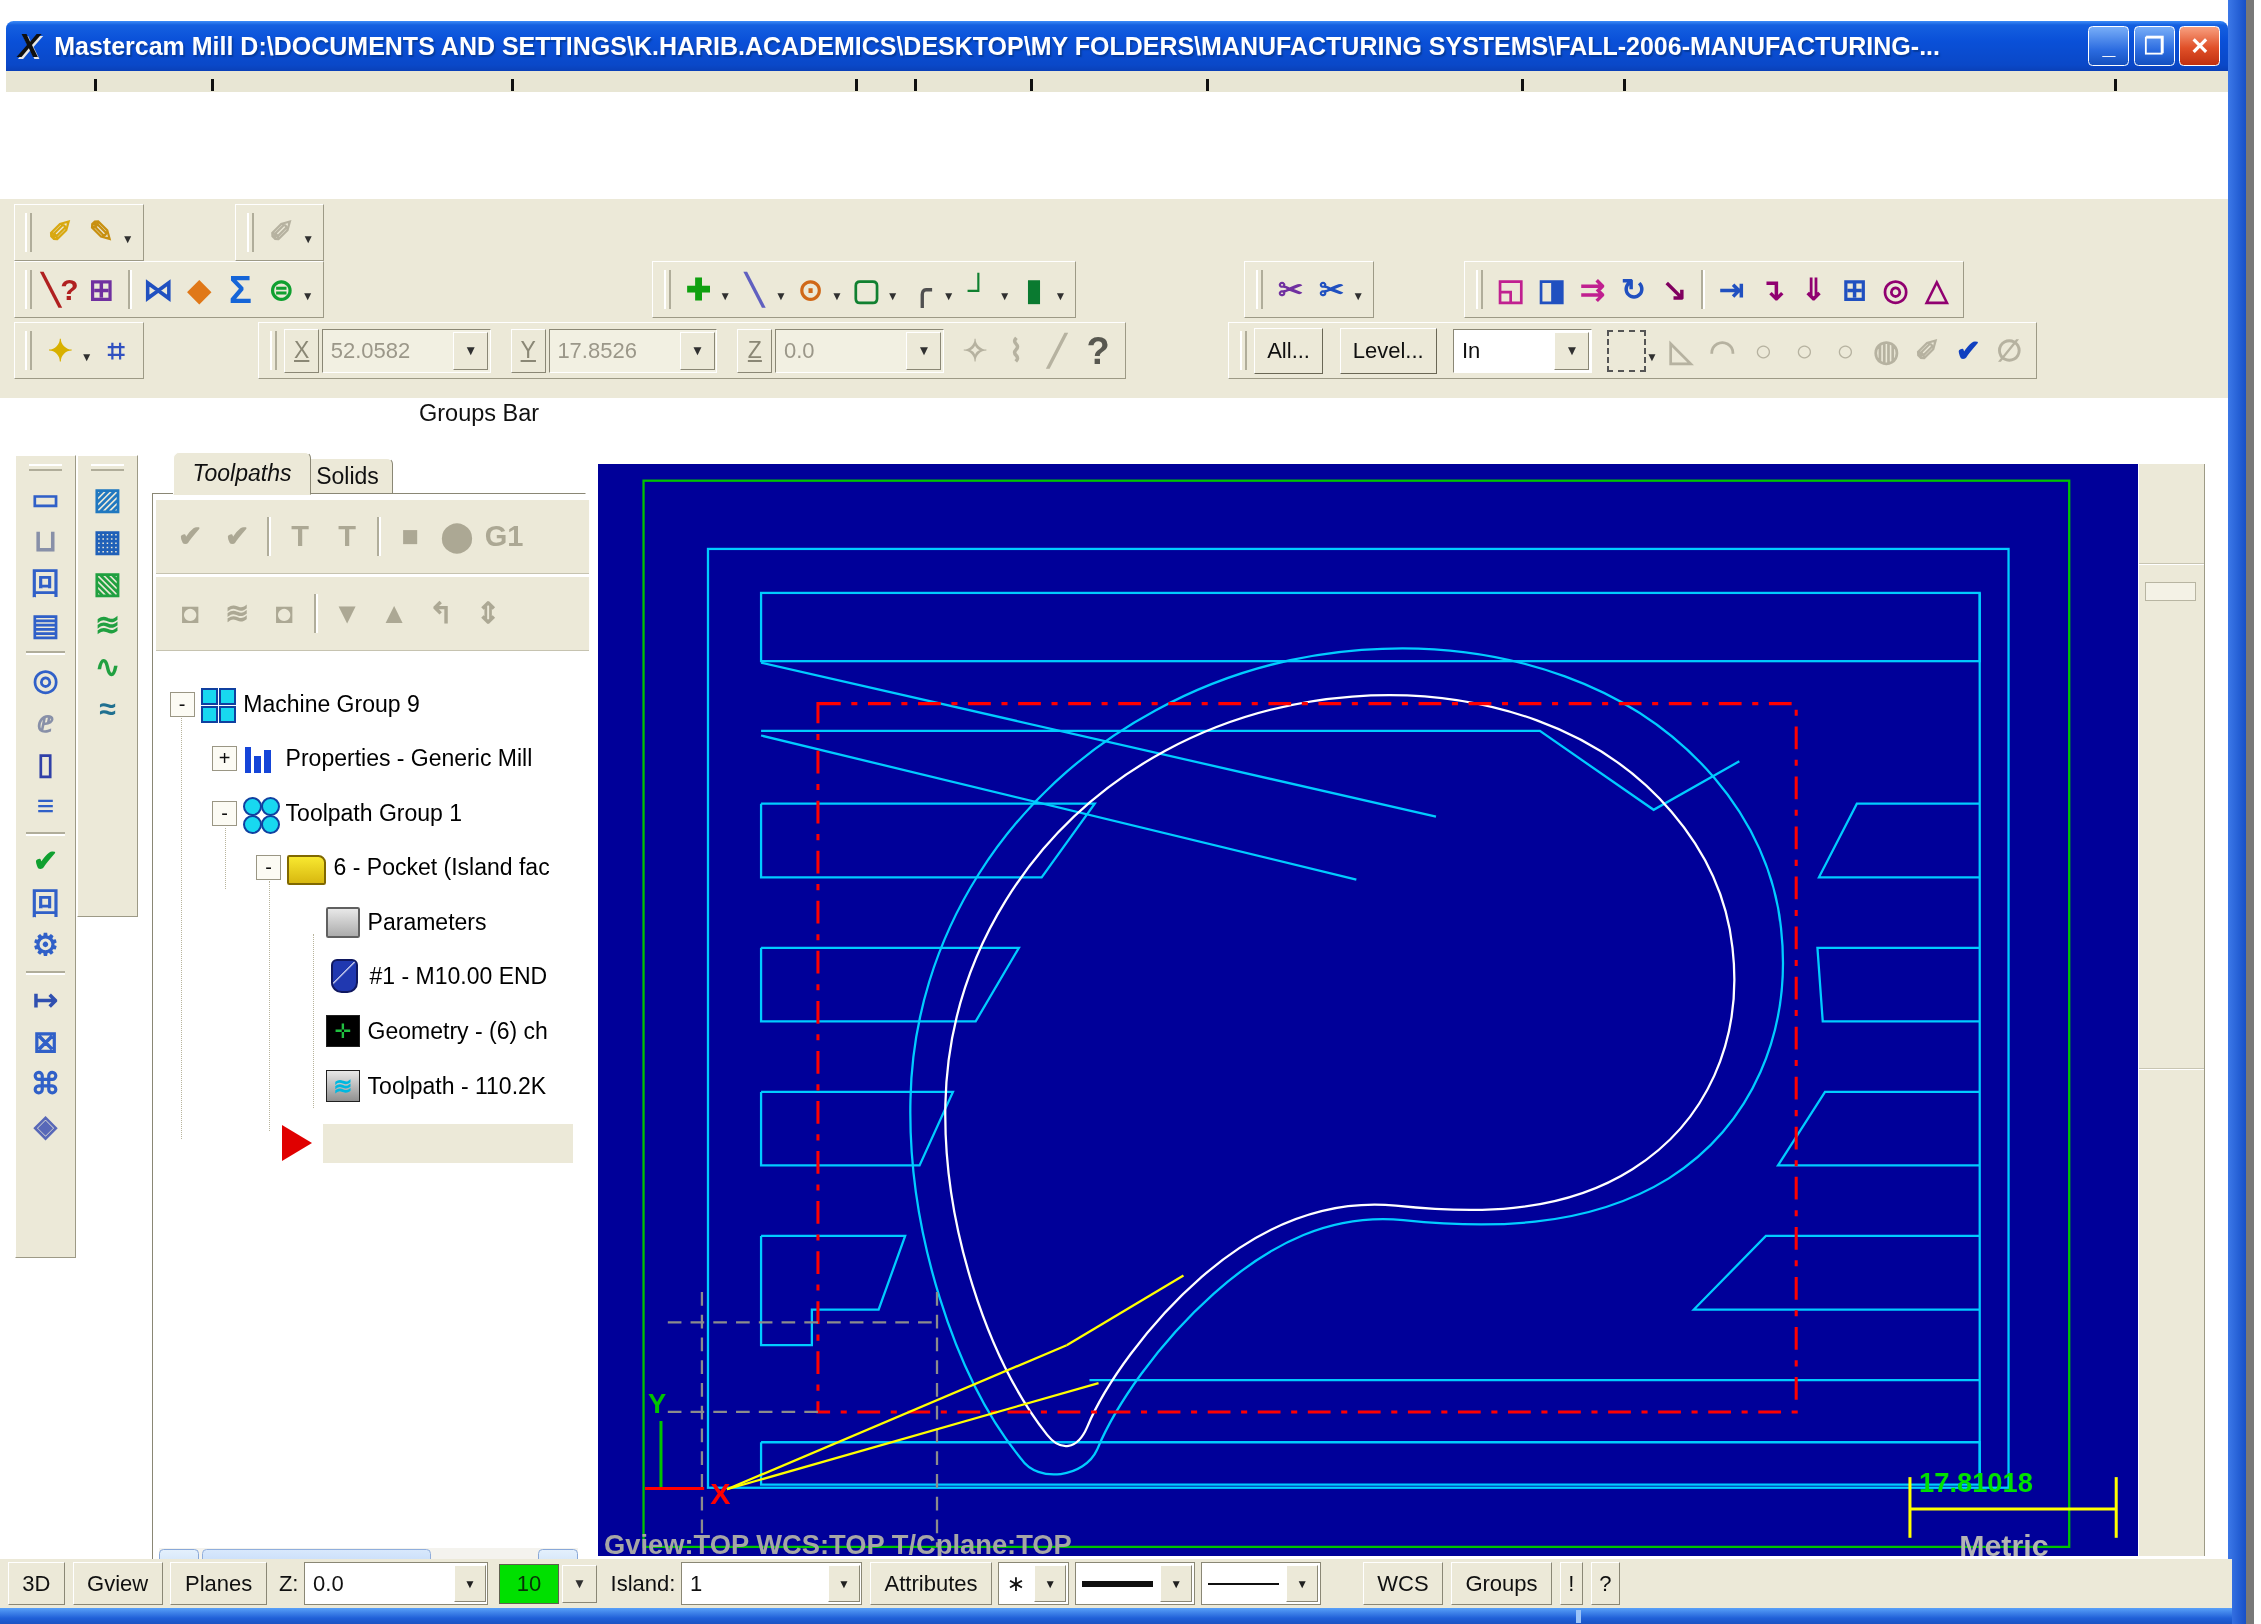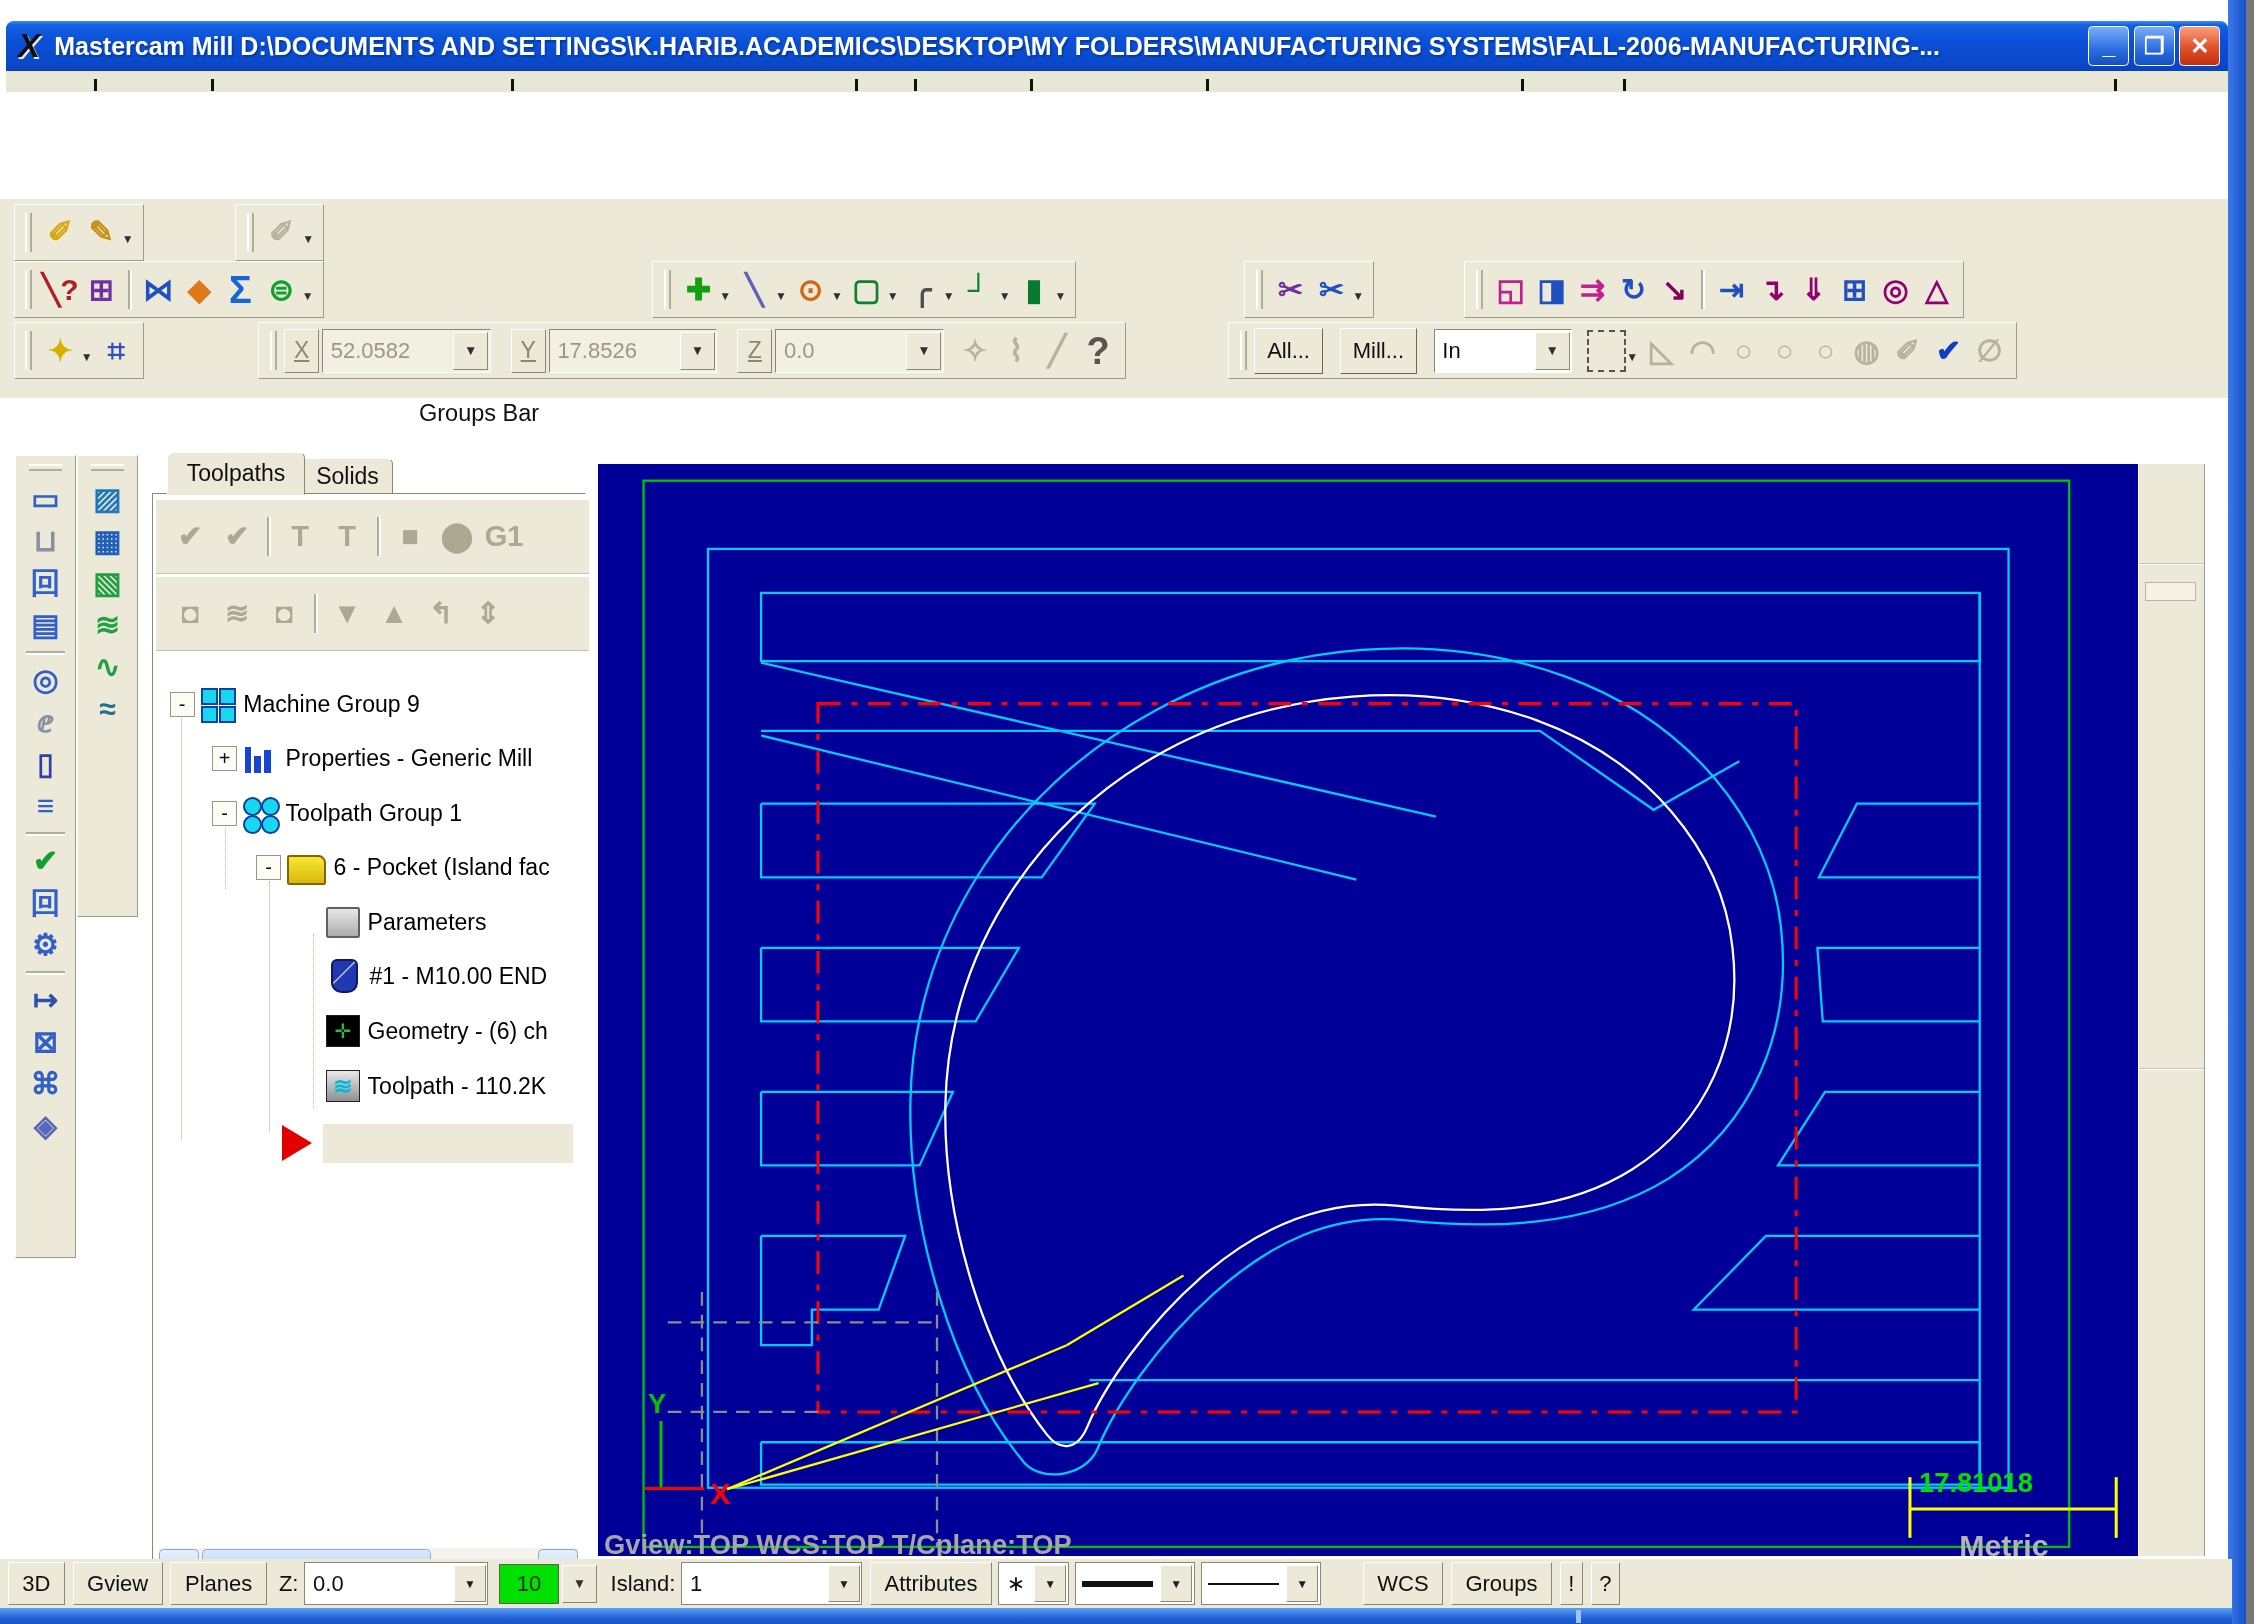--- a/index.html
+++ b/index.html
@@ -292,21 +292,21 @@
       <span style="display:inline-flex;">
           <span class="tbtn">
             <span class="glyph big" style="color: rgb(88, 88, 80);">?</span>
           </span>
         </span>
     </div>
 
     <div class="tgroup" style="left:1228px;top:123px;">
       <span class="pushbtn">All...</span>
       <span style="width:16.7px;"></span>
-      <span class="pushbtn">Mill...</span>
+      <span class="pushbtn">Level...</span>
       <span style="width:16.7px;"></span>
       <span class="coordbox" style="background:#fff;">
         <span class="coordval" style="color:#101010;width:91px;">In</span>
         <span class="coordarrow">▼</span>
       </span>
       <span style="width:15px;"></span>
       <span style="width:35px;height:38px;border:2.3px dashed #555;"></span>
       <span class="drop">▼</span>
       <span style="display:inline-flex;">
           <span class="tbtn gray">
@@ -413,21 +413,21 @@
         <span class="tbtn">
           <span class="glyph" style="color: rgb(32, 160, 64);">∿</span>
         </span>
         <span class="tbtn">
           <span class="glyph" style="color: rgb(32, 112, 144);">≈</span>
         </span>
       </span>
   </div>
 
   <div id="panel">
-    <div class="tab" style="left:15px;top:27px;width:136px;z-index:2;border-bottom:1.5px solid #ECE9D8;">
+    <div class="tab" style="left:21px;top:27px;width:136px;z-index:2;border-bottom:1.5px solid #ECE9D8;font-style:italic;">
       <span>Toolpaths</span>
     </div>
     <div class="tab" style="left:150px;top:33px;width:89px;height:35px;">
       <span>Solids</span>
     </div>
     <div id="panelbody">
       <div class="ptoolrow" style="top:6px;">
           <span class="tbtn">
             <span class="glyph" style="color: rgb(172, 168, 148);">✔</span>
           </span>

